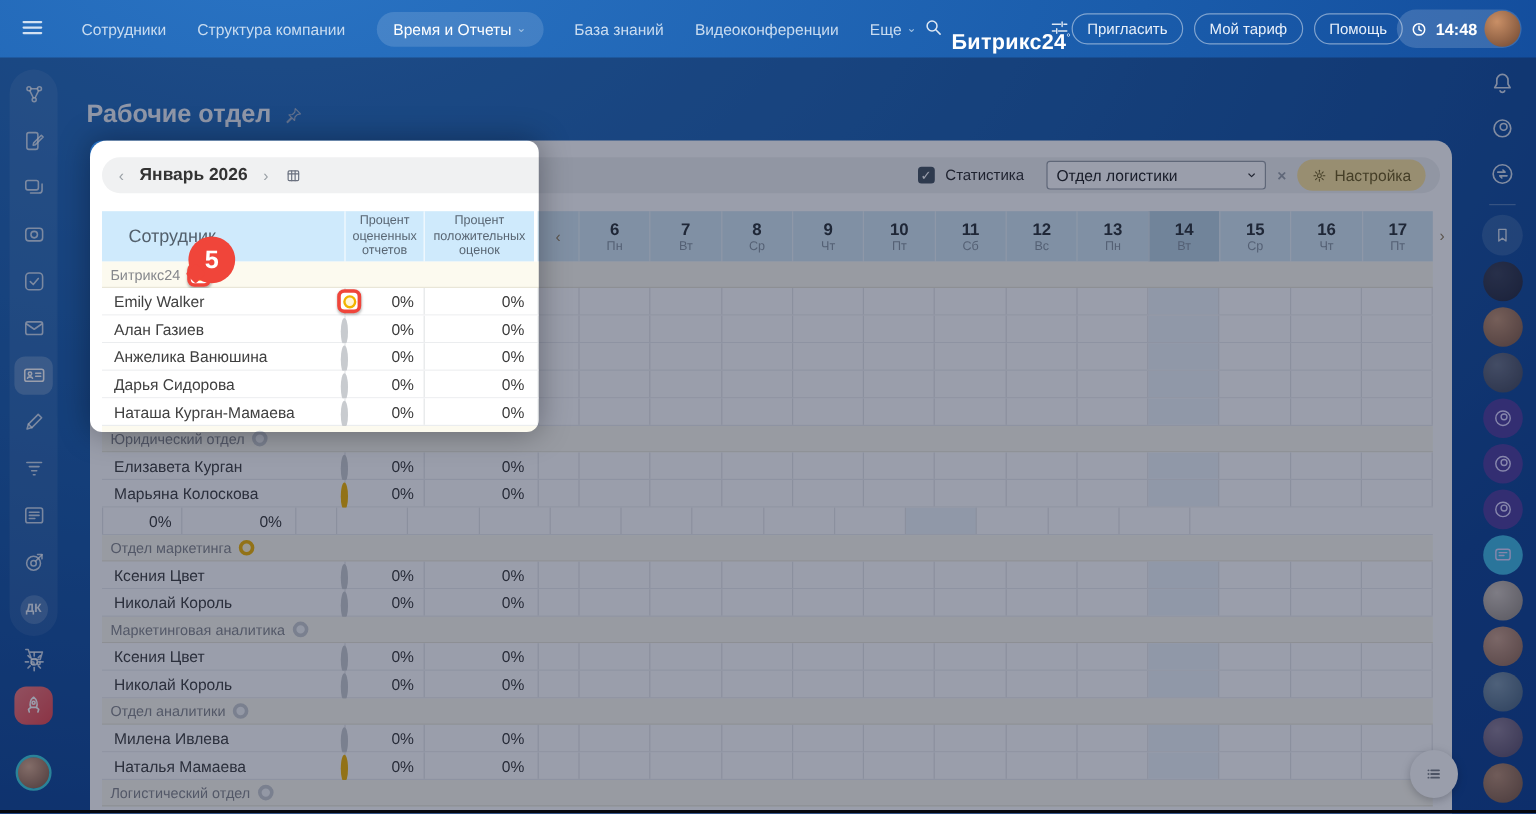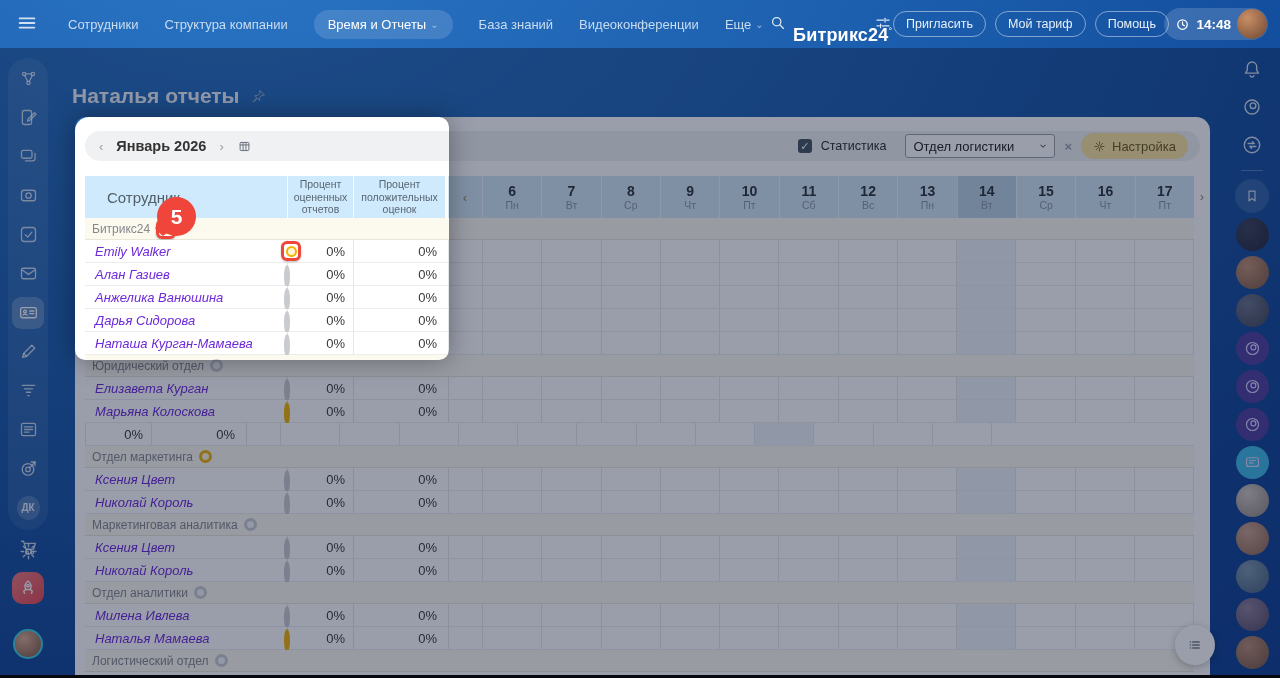--- a/index.html
+++ b/index.html
@@ -50,21 +50,21 @@
   
   .panel{position:absolute;left:75px;top:117px;width:1135px;height:561px;background:#fff;border-radius:14px 14px 0 0;z-index:10;}
   .toolbar{position:absolute;left:10px;right:10px;top:14px;height:30px;background:#f0f1f2;border-radius:16px;}
   .tb-left{position:absolute;left:14px;top:0;height:30px;display:flex;align-items:center;gap:13px;}
   .chev{color:#9aa0a6;font-size:13px;cursor:pointer;line-height:1;}
   .month{font-size:14.5px;font-weight:bold;color:#333;}
   .tb-right{position:absolute;right:12px;top:0;height:30px;display:flex;align-items:center;gap:9px;}
   .chk{width:14px;height:14px;background:#46535f;border-radius:3px;color:#fff;font-size:11px;display:flex;
     align-items:center;justify-content:center;cursor:pointer;}
   .chk-label{font-size:12.5px;color:#2c2c2c;margin-right:10px;}
-  .select{width:150px;height:24px;background:#fff;border:1px solid #9aa0a8;border-radius:3px;display:flex;
+  .select{width:183px;height:24px;background:#fff;border:1px solid #9aa0a8;border-radius:3px;display:flex;
     align-items:center;justify-content:space-between;padding:0 5px 0 7px;font-size:13px;color:#222;cursor:pointer;}
   .xbtn{color:#9aa0a8;font-size:13px;font-weight:bold;cursor:pointer;}
   .settings-btn{height:26px;border-radius:14px;background:#fbe49b;display:flex;align-items:center;gap:6px;
     padding:0 12px;font-size:13px;color:#6d5a1d;cursor:pointer;}
   
   .thead{position:absolute;left:0;top:59px;height:42px;width:100%;}
   .thead-left{position:absolute;left:10px;top:0;width:360px;height:42px;background:#cfeafc;display:flex;}
   .th-name{width:202px;display:flex;align-items:center;padding-left:22px;font-size:15px;color:#53606c;}
   .th-p{display:flex;align-items:center;justify-content:center;text-align:center;font-size:10.5px;line-height:12.5px;
     color:#596673;border-left:1px solid rgba(255,255,255,.8);}
@@ -76,21 +76,21 @@
   .day .w{font-size:10.5px;color:#8795a1;line-height:12px;}
   .day.sel{background:#b9d2e2;}
   .next-chev{position:absolute;right:6px;top:13px;color:#948260;font-size:13px;cursor:pointer;}
   
   .rows{position:absolute;left:10px;top:101px;width:1109px;}
   .row{position:relative;border-bottom:1px solid #ebedef;display:flex;}
   .row.grp{height:22px;background:#fcfaef;border-bottom:1px solid #e9e6d8;align-items:center;}
   .row.emp{height:23px;background:#fff;}
   .gname{font-size:12px;color:#85878c;padding-left:7px;display:flex;align-items:center;gap:6px;}
   .cell-name{position:relative;width:202px;display:flex;align-items:center;}
-  .ename{font-size:13px;color:#6d28d9;padding-left:10px;white-space:nowrap;cursor:pointer;font-style:italic;}
+  .ename{font-size:13px;color:#404040;padding-left:10px;white-space:nowrap;cursor:pointer;}
   .cell-p{width:66px;border-left:1px solid #e4e6e8;display:flex;align-items:center;justify-content:flex-end;
     padding-right:8px;font-size:13px;color:#3a3a3a;}
   .cell-p2{width:92px;}
   .gap3{width:3px;}
   .dates{width:746px;display:flex;border-left:1px solid #e4e6e8;}
   .dcell{flex:1;border-right:1px solid #e5e7e9;}
   .dcell.sel{background:#eef5fa;}
   .dsliver{width:34px;border-right:1px solid #e5e7e9;flex:0 0 auto;}
   .smy{width:13px;height:13px;border-radius:50%;flex:0 0 auto;}
   .smy.yellow{border:3px solid #f1b400;background:#fff6d6;}
@@ -376,21 +376,21 @@
       </div>
       <div class="rr-item">
         <span class="rr-avatar" style="background:radial-gradient(circle at 35% 30%, #8d7f97, #564a66);"></span>
       </div>
       <div class="rr-item">
         <span class="rr-avatar" style="background:radial-gradient(circle at 35% 30%, #b78d72, #765542);"></span>
       </div>
     </div>
 
   <h1 class="page-title">
-    <span>Наталья отчеты</span>
+    <span>Рабочие отдел</span>
     <span class="icon" id="i-pin">
         <svg width="17" height="17" viewBox="0 0 24 24" fill="none" stroke="currentColor" stroke-width="1.4" stroke-linecap="round" stroke-linejoin="round">
           <path d="M14.2 3.6l6.2 6.2-3.9.9-2.7 2.7-.4 4.1-2.9-2.9-5.3 5.3-.8-.8 5.3-5.3-2.9-2.9 4.1-.4 2.7-2.7z"></path>
         </svg>
       </span>
   </h1>
 
   <section class="panel">
     <div class="toolbar">
       <div class="tb-left">

